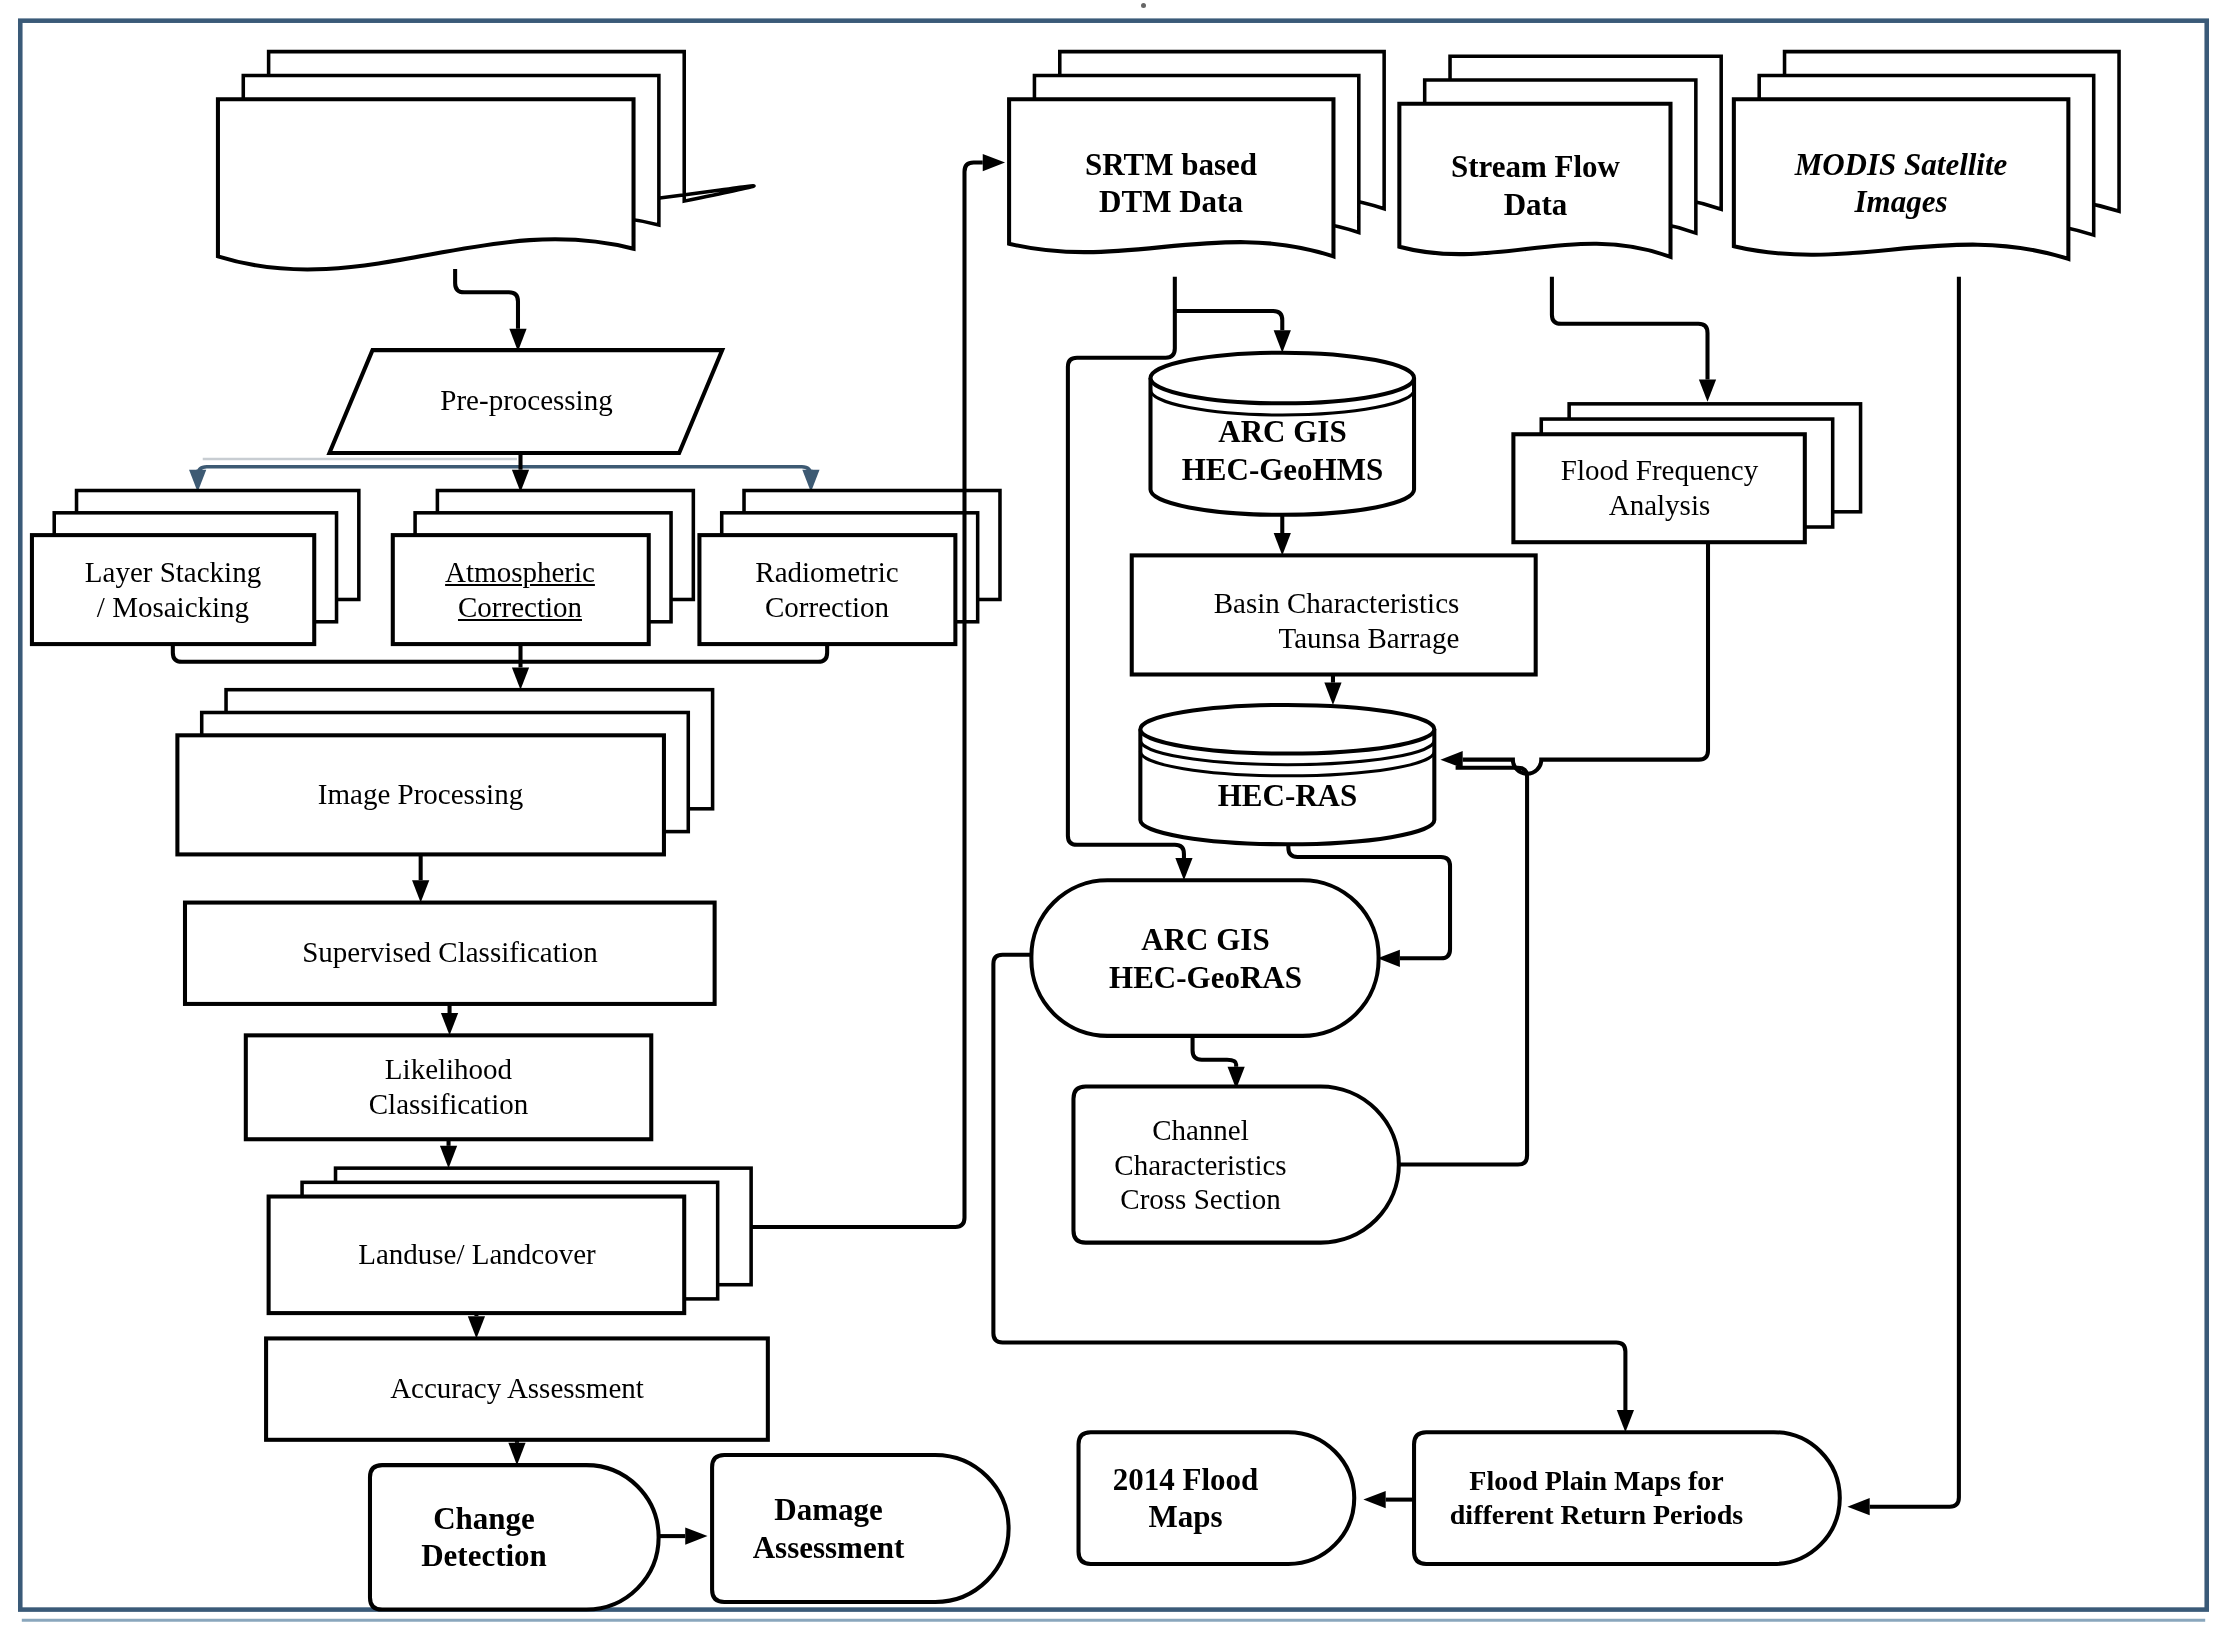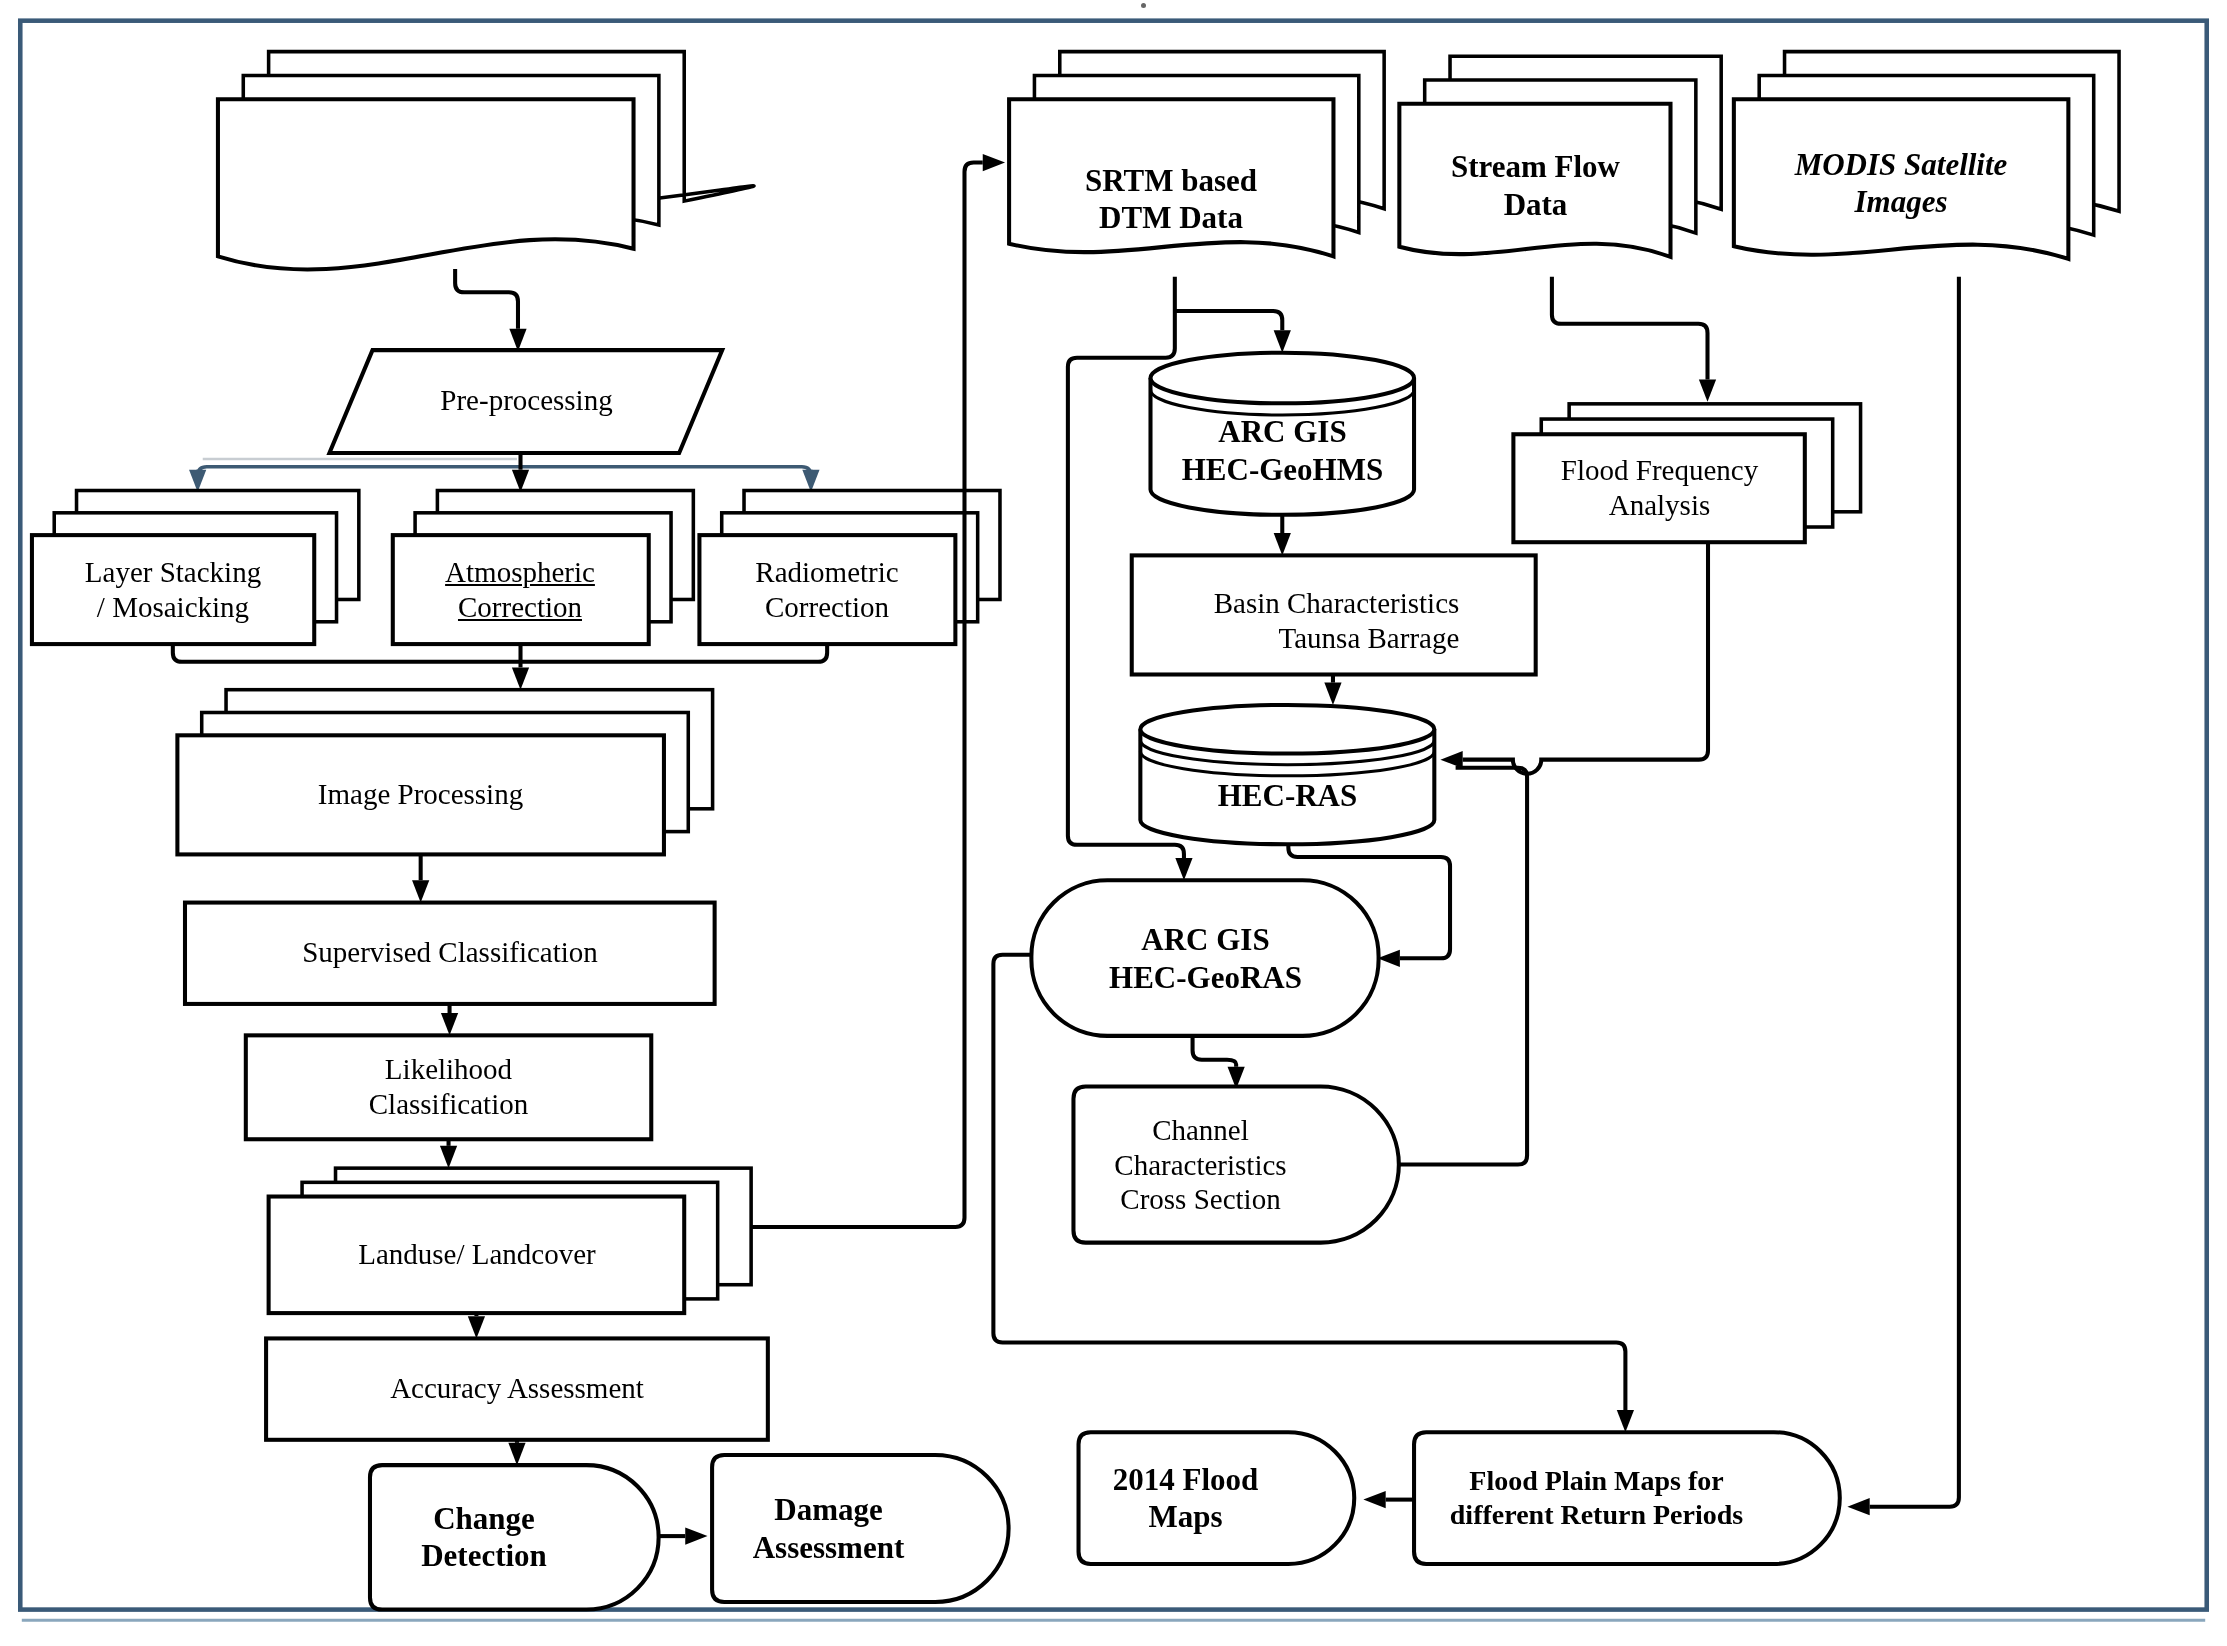--- a/index.html
+++ b/index.html
@@ -207,21 +207,21 @@
   <div class="label" style="left:182px;top:740px;width:477px;height:109px;">Image Processing</div>
   <div class="label" style="left:190px;top:907px;width:520px;height:91px;">Supervised Classification</div>
   <div class="label" style="left:274px;top:1201px;width:406px;height:106px;">Landuse/ Landcover</div>
   <div class="label" style="left:251px;top:1040px;width:395px;height:94px;">Likelihood
 Classification</div>
   <div class="label" style="left:271px;top:1343px;width:492px;height:91px;">Accuracy Assessment</div>
   <div class="label bold" style="left:375px;top:1480px;width:218px;height:114px;">Change
 Detection</div>
   <div class="label bold" style="left:717px;top:1470px;width:223px;height:117px;">Damage
 Assessment</div>
-  <div class="label bold" style="left:1014px;top:133px;width:314px;height:132px;">SRTM based
+  <div class="label bold" style="left:1014px;top:117px;width:314px;height:132px;">SRTM based
 DTM Data</div>
   <div class="label bold" style="left:1405px;top:122px;width:261px;height:127px;">Stream Flow
 Data</div>
   <div class="label bold" style="left:1739px;top:117px;width:324px;height:132px;font-style:italic;">MODIS Satellite
 Images</div>
   <div class="label bold" style="left:1166px;top:400px;width:233px;height:101px;">ARC GIS
 HEC-GeoHMS</div>
   <div class="label" style="left:1137px;top:569px;width:399px;height:104px;text-align:right;">Basin Characteristics
 Taunsa Barrage</div>
   <div class="label bold" style="left:1161px;top:758px;width:253px;height:76px;">HEC-RAS</div>

